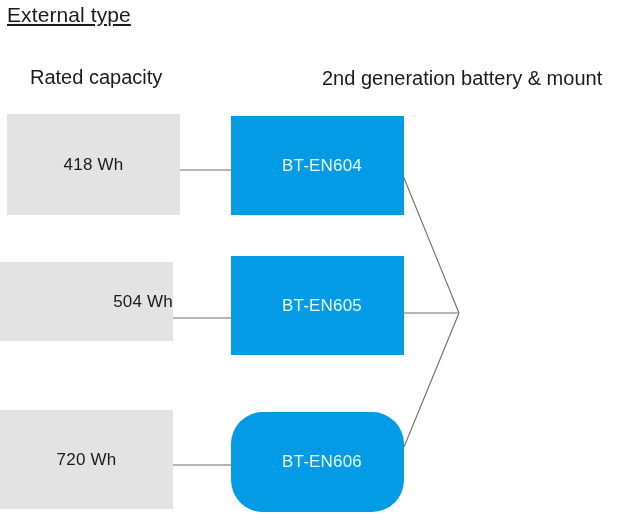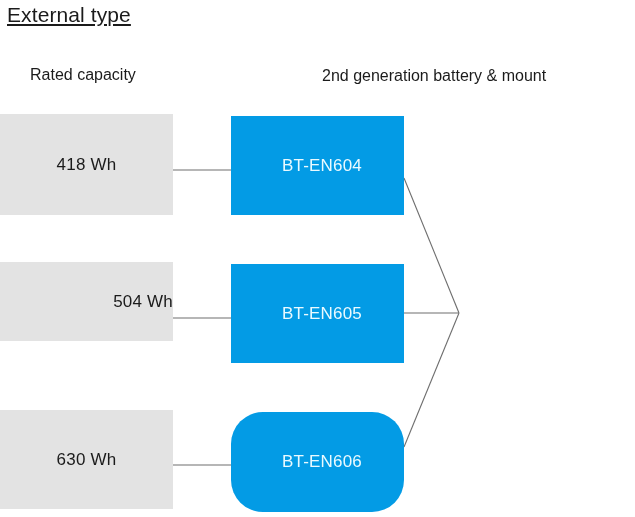--- a/index.html
+++ b/index.html
@@ -27,21 +27,21 @@
     font-size: 21px;
     font-weight: 400;
     color: #1b1b1b;
     letter-spacing: 0.1px;
     white-space: nowrap;
     text-decoration: underline;
   }
   .col-label {
     position: absolute;
     top: 66px;
-    font-size: 16px;
+    font-size: 20px;
     font-weight: 400;
     color: #1b1b1b;
     white-space: nowrap;
   }
   #label-rated-capacity { left: 30px; }
   #label-generation {
     left: 322px;
     top: 67px;
   }
 
@@ -80,27 +80,27 @@
     color: #eafaff;
     font-size: 17px;
     padding-left: 9px;
   }
   .box-label {
     letter-spacing: 0.2px;
     white-space: nowrap;
   }
 
   
-  #box-capacity-0 { left: 0px;  top: 114px; width: 173px; height: 101px; }
+  #box-capacity-0 { left: 7px;  top: 114px; width: 173px; height: 101px; }
   #box-capacity-1 { left: 0px;  top: 262px; width: 173px; height: 79px; justify-content: flex-end; }
   #box-capacity-2 { left: 0px;  top: 410px; width: 173px; height: 99px;  }
 
   
   #box-battery-0 { left: 231px; top: 116px; width: 173px; height: 99px; }
-  #box-battery-1 { left: 231px; top: 264px; width: 173px; height: 99px; }
+  #box-battery-1 { left: 231px; top: 256px; width: 173px; height: 99px; }
   #box-battery-2 { left: 231px; top: 412px; width: 173px; height: 100px; border-radius: 32px; }
 
   
   #box-mount {
     left: 460px;
     top: 115px;
     width: 175px;
     height: 397px;
   }
 
@@ -137,21 +137,21 @@
     </g>
   </svg>
 
   <div class="box box-grey" id="box-capacity-0">
     <span class="box-label">418 Wh</span>
   </div>
   <div class="box box-grey" id="box-capacity-1">
     <span class="box-label">504 Wh</span>
   </div>
   <div class="box box-grey" id="box-capacity-2">
-    <span class="box-label">630 Wh</span>
+    <span class="box-label">720 Wh</span>
   </div>
 
   <div class="box box-blue" id="box-battery-0">
     <span class="box-label">BT-EN604</span>
   </div>
   <div class="box box-blue" id="box-battery-1">
     <span class="box-label">BT-EN605</span>
   </div>
   <div class="box box-blue" id="box-battery-2">
     <span class="box-label">BT-EN606</span>

